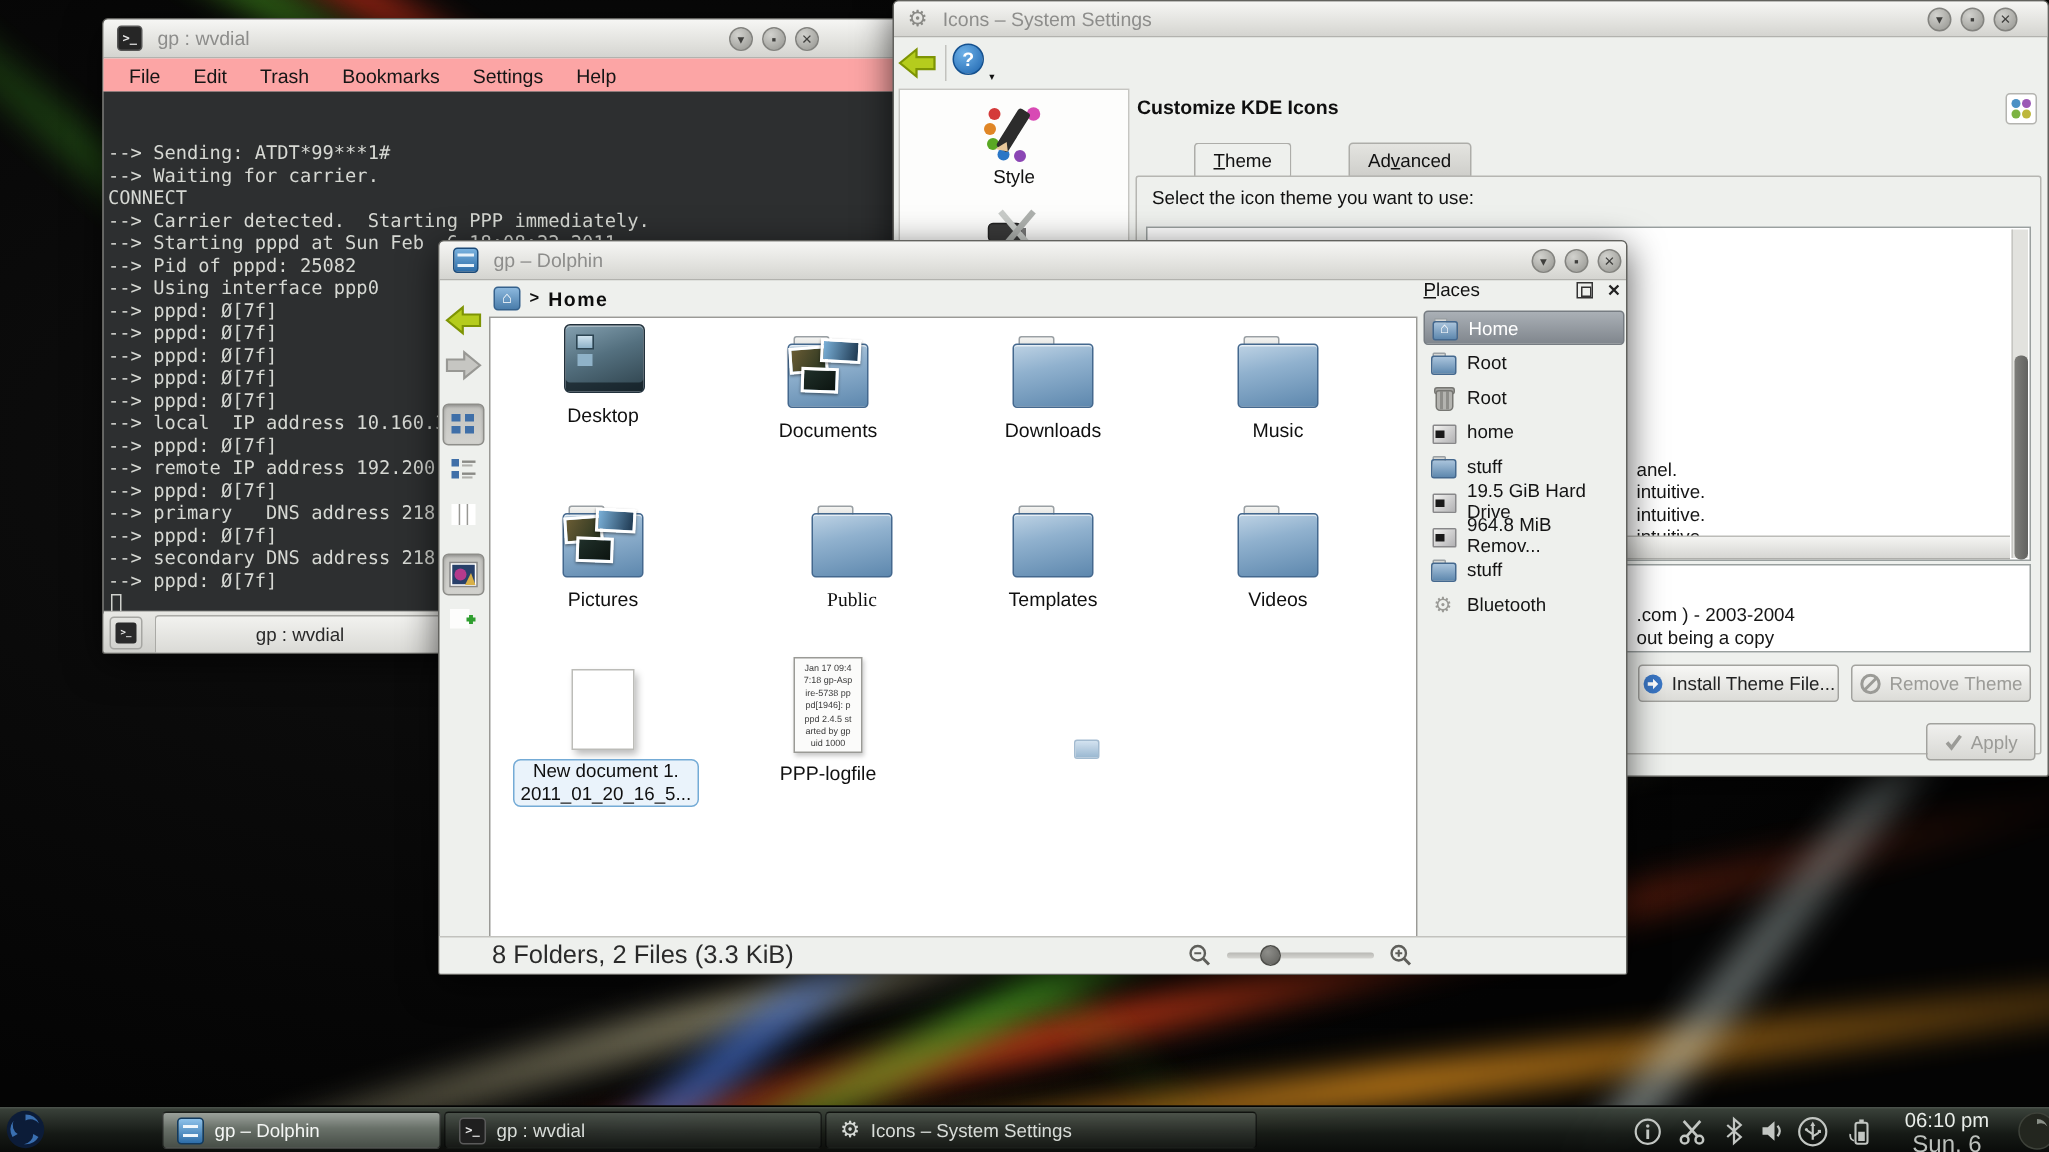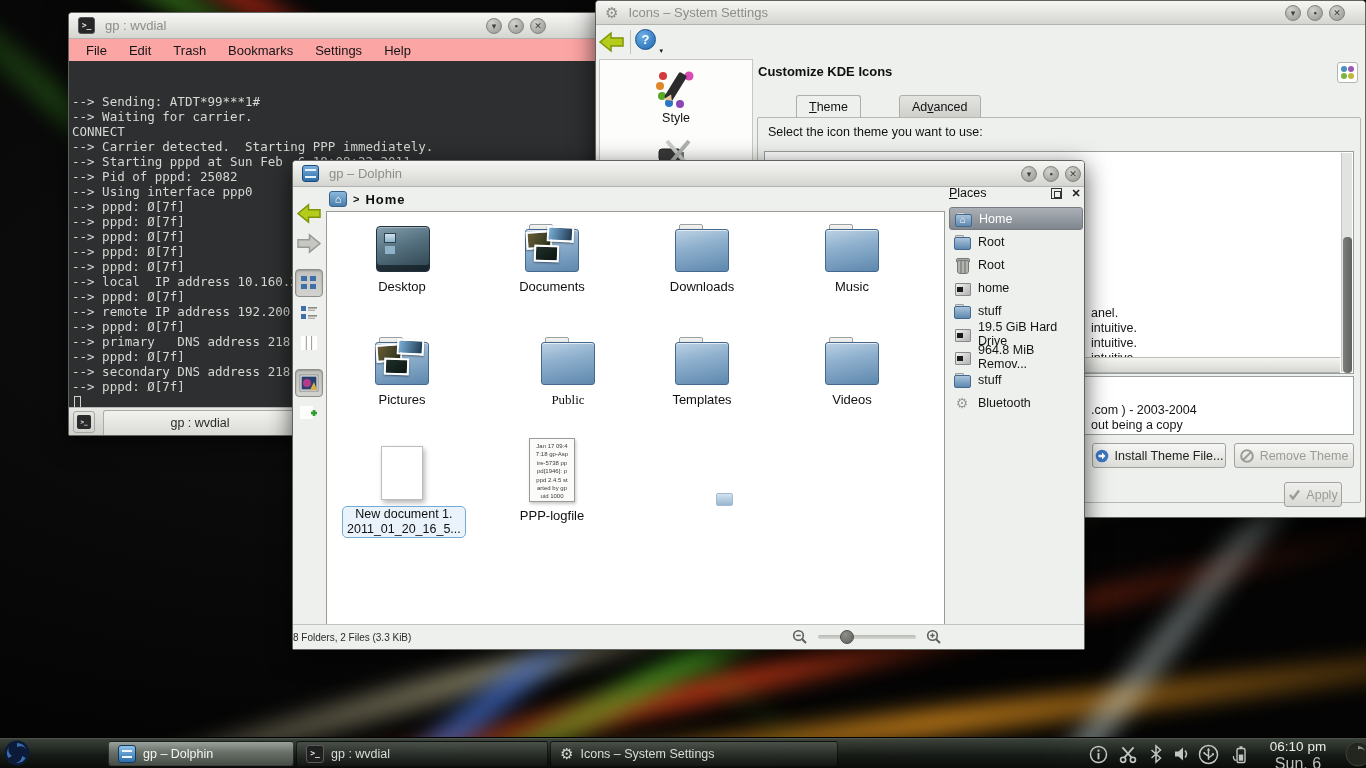--- a/index.html
+++ b/index.html
@@ -83,21 +83,21 @@
   .frag-wrap { position:absolute; left:326px; top:154px; font-size:12.5px; color:#151515; line-height:15px; }
   .theme-hl-row { position:absolute; left:1px; right:13px; top:205px; height:16px;
                   background:linear-gradient(#f4f4f2,#d6d6d2); border-top:1px solid #bcbcb8; border-bottom:1px solid #aeaeaa; }
   .theme-descbox { position:absolute; left:6px; top:258px; width:590px; height:59px; background:#fff; border:1px solid #9aa09f; }
   .desc-wrap { position:absolute; left:326px; top:26px; font-size:12.5px; color:#151515; line-height:14.5px; }
   .ss-btn { position:absolute; height:25px; border:1px solid #a2a29e; border-radius:3px; background:linear-gradient(#f7f7f5,#dcdcd8);
             font-size:12.5px; color:#222; display:flex; align-items:center; justify-content:center; gap:6px; }
   .ss-btn.disabled { color:#9b9b97; }
   #install-btn { left:334px; top:325px; width:134px; }
   #remove-btn  { left:476px; top:325px; width:120px; }
-  #apply-btn   { position:absolute; left:688px; top:481px; width:58px; height:25px; border:1px solid #a2a29e; border-radius:3px;
+  #apply-btn   { position:absolute; left:688px; top:481px; width:73px; height:25px; border:1px solid #a2a29e; border-radius:3px;
                  background:linear-gradient(#f0f0ee,#d8d8d4); font-size:12.5px; color:#9b9b97;
                  display:flex; align-items:center; justify-content:center; gap:5px; }
 
   
   #dolphin { left:292px; top:160px; width:793px; height:490px; z-index:3; }
   #dolphin .app-icon { width:17px; height:17px; margin-left:9px; border-radius:3px; border:1px solid #1c4a78;
                        background:linear-gradient(#79b1de,#2d6da8); position:relative; }
   #dolphin .app-icon::before, #dolphin .app-icon::after { content:''; position:absolute; left:2px; right:2px; height:2px; background:#e8f2fa; }
   #dolphin .app-icon::before { top:3px; } #dolphin .app-icon::after { bottom:3px; }
   .breadcrumb-row { position:absolute; left:36px; top:27px; height:22px; display:flex; align-items:center; gap:6px; }
@@ -153,21 +153,21 @@
   .pi-home .house { position:absolute; z-index:2; left:0; right:0; top:2px; color:#fff; font-size:10px; line-height:11px; text-align:center; }
   .pi-trash::after { content:''; position:absolute; left:3px; top:2px; width:10px; height:12px; border-radius:2px 2px 3px 3px;
       background:repeating-linear-gradient(90deg,#b4b4b0 0 2px,#8e8e8a 2px 4px); border:1px solid #777773; }
   .pi-trash::before { content:''; position:absolute; left:2px; top:0; width:12px; height:3px; background:#a8a8a4; border:1px solid #777773; border-radius:2px; }
   .pi-drive::after { content:''; position:absolute; left:1px; top:2px; width:14px; height:11px; border:1px solid #88888a;
       background:linear-gradient(135deg,#f2f2f0,#b2b2b4); border-radius:1px; }
   .pi-drive::before { content:''; position:absolute; z-index:2; left:3px; top:6px; width:6px; height:5px; background:#1a1a1a; }
   .pi-gear { color:#9a9a96; font-size:14px; line-height:14px; text-align:center; }
   .dolphin-status { position:absolute; left:0; right:0; bottom:0; height:25px; border-top:1px solid #c2c2be; background:#eef0ed;
                     display:flex; align-items:center; }
-  .status-text { font-size:10px; color:#2a2a2a; }
+  .status-text { font-size:17px; color:#2a2a2a; margin-left:35px; }
   .zoom-wrap { position:absolute; right:142px; display:flex; align-items:center; }
   .zslider-track { position:relative; width:98px; height:4px; background:linear-gradient(#b8b8b4,#d6d6d2); border-radius:2px; margin:0 10px; }
   .zslider-handle { position:absolute; left:22px; top:-5px; width:14px; height:14px; border-radius:50%;
                     background:radial-gradient(circle at 35% 30%,#8e8e8a,#5e5e5a); border:1px solid #4e4e4a; }
 
   
   #taskbar { position:absolute; left:0; right:0; bottom:0; height:31px; z-index:10;
              background:linear-gradient(rgba(62,70,62,.96),rgba(22,26,22,.97) 60%,rgba(10,12,10,.98));
              border-top:1px solid rgba(0,0,0,.8); box-shadow:inset 0 1px 0 rgba(255,255,255,.08); }
   .task { position:absolute; top:3px; height:25px; border:1px solid rgba(0,0,0,.6); border-radius:3px;
@@ -440,21 +440,21 @@
     <div class="flabel">Downloads</div>
   </div>
       <div class="fcell" style="left: 165px; top: 10px;">
     <div class="ficon icon-folder-images">
           <span class="photo p1"></span>
           <span class="photo p2"></span>
           <span class="photo p3"></span>
         </div>
     <div class="flabel">Documents</div>
   </div>
-      <div class="fcell" style="left: 15px; top: 10px;">
+      <div class="fcell" style="left: 15px; top: 0;">
     <div class="ficon icon-desktop"></div>
     <div class="flabel">Desktop</div>
   </div>
 
     <div class="filecell" style="left:15px;top:232px">
       <div class="icon-blank"></div>
       <div>
         <span class="sel-label">
           <span>New document 1.</span><br>
           <span>2011_01_20_16_5...</span>

